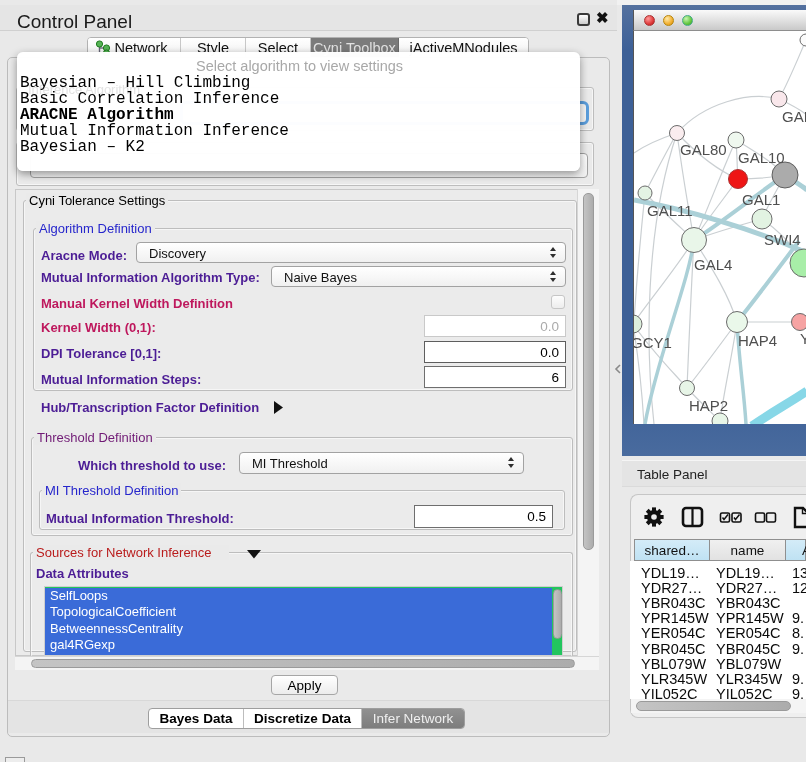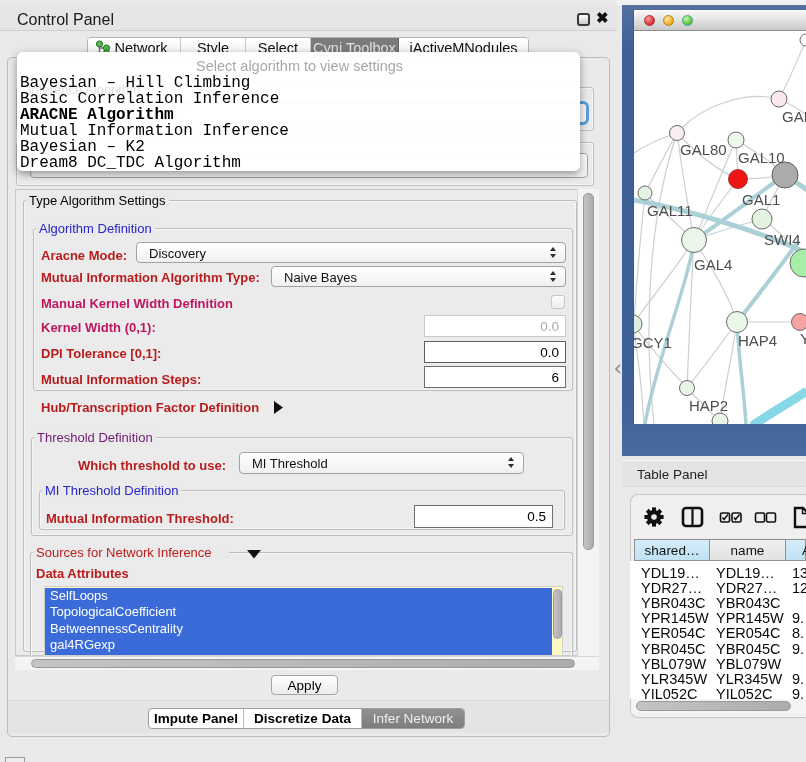--- a/index.html
+++ b/index.html
@@ -5,21 +5,21 @@
 * { margin:0; padding:0; box-sizing:border-box; }
 html,body { width:806px; height:762px; overflow:hidden; background:#e9e9e9;
   font-family:"Liberation Sans", sans-serif; }
 .abs { position:absolute; }
 #stage { position:relative; width:806px; height:762px; }
 
 
 #cpanel { left:0; top:0; width:617px; height:740px; background:#e9e9e9; }
 #cp-title { left:0; top:5px; width:617px; height:26px; background:#e5e5e5;
   border-bottom:1px solid #d0d0d0; }
-#cp-title .t { position:absolute; left:17px; top:6px; font-size:16px; color:#1a1a1a; }
+#cp-title .t { position:absolute; left:17px; top:6px; font-size:19px; color:#1a1a1a; }
 #btn-float { left:577px; top:13px; width:13px; height:13px; border:2px solid #3a3a3a;
   border-radius:3px; background:linear-gradient(#fff,#ccc); }
 #btn-close { left:596px; top:9px; font-size:15px; font-weight:bold; color:#111; }
 
 
 #inpanel { left:7px; top:57px; width:603px; height:680px; border:1px solid #bcbcbc;
   border-radius:5px; background:#eaeaea; }
 
 
 #tabs { left:87px; top:37px; height:21px; display:flex; background:#fff;
@@ -31,21 +31,21 @@
 #tabs .tab:last-child { border-right:none; }
 
 
 .group { position:absolute; border:1px solid #bdbdbd; border-radius:3px;
   box-shadow:inset 0 0 0 1px rgba(255,255,255,.55); }
 .gtitle { position:absolute; top:-8px; left:2px; background:#eaeaea; padding:0 3px;
   font-size:13px; white-space:nowrap; }
 .blue { color:#2626cc; }
 .green { color:#701a75;text-align:right; }
 .bold { font-weight:bold; }
-.lbl { position:absolute; font-size:13px; font-weight:bold; color:#b91c1c; white-space:nowrap; }
+.lbl { position:absolute; font-size:13px; font-weight:bold; color:#4c1d95; white-space:nowrap; }
 .lbl.dis { color:#be185d; }
 
 
 .combo { position:absolute; border:1px solid #a2a2a2; border-radius:4px;
   background:linear-gradient(#ffffff,#f0f0f0); font-size:13px; color:#111; }
 .combo .cv { position:absolute; left:12px; top:3px; }
 .combo .ar { position:absolute; right:8px; top:4px; width:7px; }
 .combo .ar:before { content:""; position:absolute; top:0px; left:0;
   border-left:3.5px solid transparent; border-right:3.5px solid transparent;
   border-bottom:4.5px solid #2e2e2e; }
@@ -56,21 +56,21 @@
 
 .field { position:absolute; border:1px solid #6e6e6e; background:#fff; font-size:13.5px;
   color:#000; text-align:right; padding:3px 6px 0 0; }
 .field.dis { border:1px solid #c9c9c9; color:#ababab; }
 
 
 .sb-thumb { position:absolute; background:linear-gradient(90deg,#c4c4c4,#acacac);
   border-radius:5px; border:1px solid #9a9a9a; }
 
 
-#attrlist { left:44px; top:586px; width:519px; height:70px; background:#fef9c3;
+#attrlist { left:44px; top:586px; width:519px; height:70px; background:#22c55e;
   border:1px solid #cfcfcf; overflow:hidden; }
 #attrsel { position:absolute; left:0px; top:1px; width:507px; height:69px; background:#3a6bd8; }
 #attrsel div { font-size:13px; color:#fff; padding-left:5px; height:16.3px; }
 
 
 #applybtn { left:271px; top:675px; width:67px; height:20px; border:1px solid #a6a6a6;
   border-radius:4px; background:linear-gradient(#ffffff,#ececec); text-align:center;
   font-size:13.5px; padding-top:2px; }
 #seg { left:148px; top:708px; height:21px; display:flex; border:1px solid #9e9e9e;
   border-radius:4px; overflow:hidden; font-size:13.5px; font-weight:bold; background:#fff; }
@@ -138,21 +138,21 @@
   <div class="group" style="left:16px;top:87px;width:578px;height:44px;"></div>
   <div class="abs" style="left:180px;top:101px;width:409px;height:24px;border:3px solid #5b9ddb;
        border-radius:6px;background:#f6f6f6;"></div>
   <div class="group" style="left:16px;top:142px;width:578px;height:44px;"></div>
   <div class="combo" style="left:30px;top:153px;width:558px;height:25px;"></div>
 
   <div class="abs" style="left:15px;top:189px;width:584px;height:467px;border:1px solid #c8c8c8;
        background:#ebebeb;"></div>
 
   <div class="group" style="left:23px;top:200px;width:554px;height:452px;">
-    <div class="gtitle">Type Algorithm Settings</div>
+    <div class="gtitle">Cyni Tolerance Settings</div>
   </div>
 
   <div class="group" style="left:33px;top:228px;width:540px;height:163px;">
     <div class="gtitle blue">Algorithm Definition</div>
   </div>
   <div class="lbl" style="left:41px;top:248px;">Aracne Mode:</div>
   <div class="combo" style="left:136px;top:242px;width:430px;height:21px;">
     <div class="cv">Discovery</div>
         <div class="ar"></div>
       </div>
@@ -211,34 +211,33 @@
        border-left:1px solid #d6d6d6;"></div>
   <div class="sb-thumb" style="left:583px;top:193px;width:11px;height:357px;"></div>
   <div class="abs" style="left:15px;top:656px;width:584px;height:14px;background:#f4f4f4;
        border-top:1px solid #d6d6d6;"></div>
   <div class="sb-thumb" style="left:31px;top:659px;width:544px;height:9px;"></div>
 
   <div id="applybtn" class="abs">Apply</div>
   <div class="abs" style="left:8px;top:700px;width:601px;height:33px;background:#e4e4e4;
        border-top:1px solid #d8d8d8;"></div>
   <div id="seg" class="abs">
-    <div class="s" style="width:95px;">Impute Panel</div>
+    <div class="s" style="width:95px;">Bayes Data</div>
     <div class="s" style="width:118px;">Discretize Data</div>
     <div class="s sel" style="width:102px;">Infer Network</div>
   </div>
 </div>
 
 <div id="popup" class="abs">
   <div class="abs" style="left:11px;top:30px;font-size:13px;color:#e3e3e3;">Inference Algorithm</div>
   <div class="it" style="top:22px;">Bayesian – Hill Climbing</div>
   <div class="it" style="top:38px;">Basic Correlation Inference</div>
   <div class="it bold" style="top:54px;">ARACNE Algorithm</div>
   <div class="it" style="top:70px;">Mutual Information Inference</div>
   <div class="it" style="top:86px;">Bayesian – K2</div>
-  <div class="it" style="top:102px;">Dream8 DC_TDC Algorithm</div>
 </div>
 <div id="hint" class="abs">Select algorithm to view settings</div>
 
 <div class="abs" style="left:5px;top:757px;width:20px;height:10px;border:1px solid #9a9a9a;
      background:#ededed;"></div>
 
 <svg class="abs" style="left:614px;top:364px" width="8" height="10">
   <path d="M6,1 L2,5 L6,9" stroke="#8a8a8a" stroke-width="1.6" fill="none"></path>
     </svg>
 

